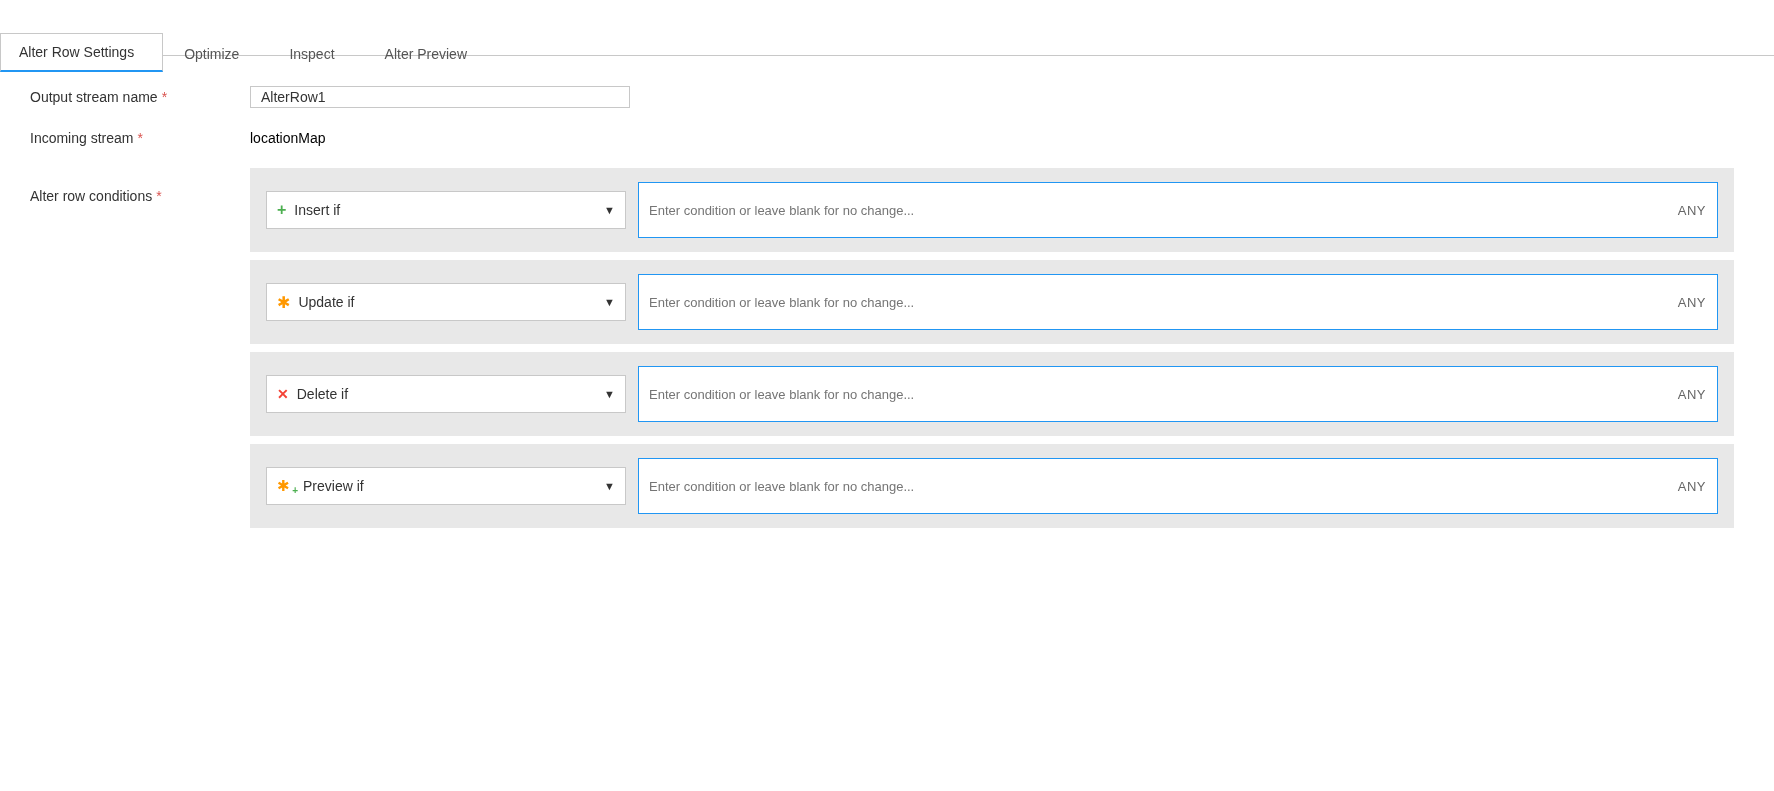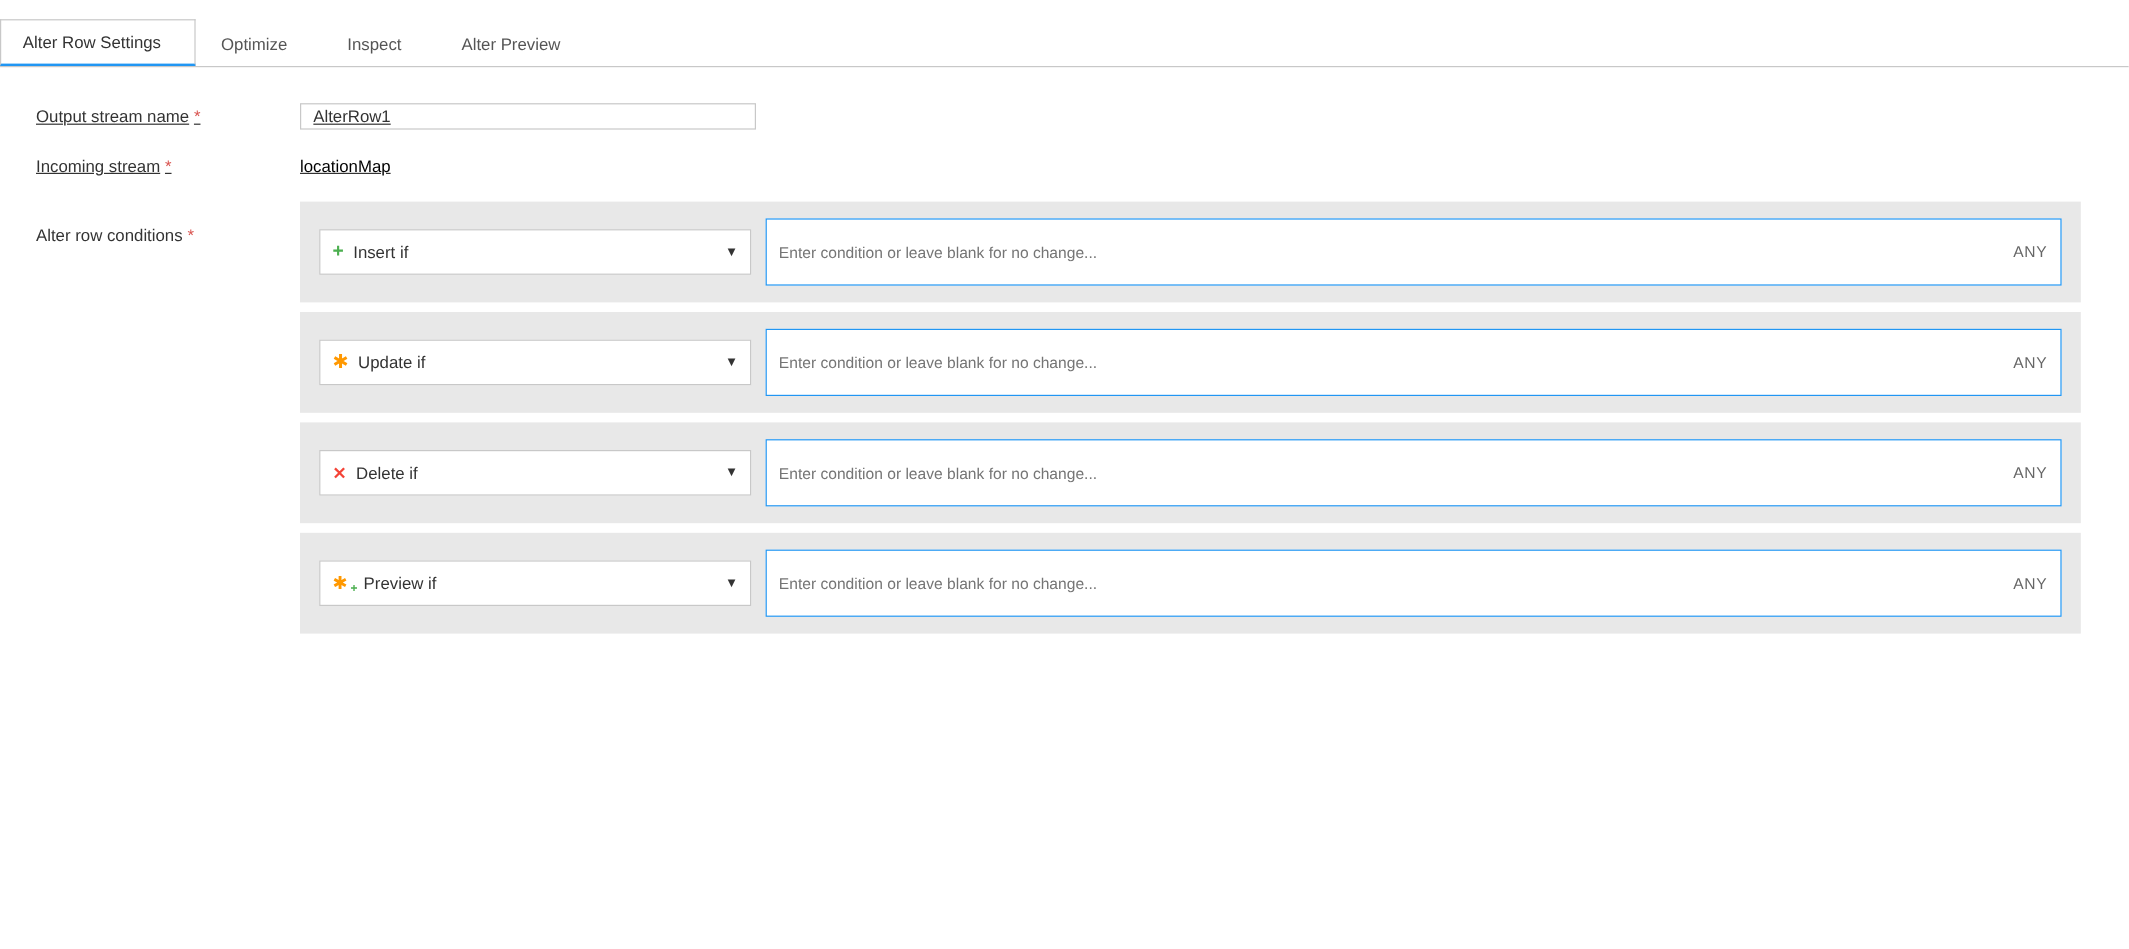--- a/index.html
+++ b/index.html
@@ -30,21 +30,21 @@
 
     .tab {
       padding: 10px 28px 10px 18px;
       cursor: pointer;
       font-size: 14px;
       color: #555;
       border: 1px solid transparent;
       border-bottom: none;
       margin-right: 2px;
       position: relative;
-      top: 0;
+      top: 17px;
       user-select: none;
     }
 
     .tab.active {
       color: #333;
       background: #fff;
       border-color: #c8c8c8;
       border-bottom: 2px solid #2196f3;
       font-weight: 500;
     }
@@ -53,21 +53,20 @@
     .main-content {
       flex: 1;
       padding: 30px 40px 30px 30px;
       background: #fff;
     }
 
     .form-row {
       display: flex;
       align-items: center;
       margin-bottom: 22px;
-      text-decoration: underline;
     }
 
     .form-label {
       min-width: 220px;
       font-size: 14px;
       color: #333;
       display: flex;
       align-items: center;
       gap: 4px;
     }

